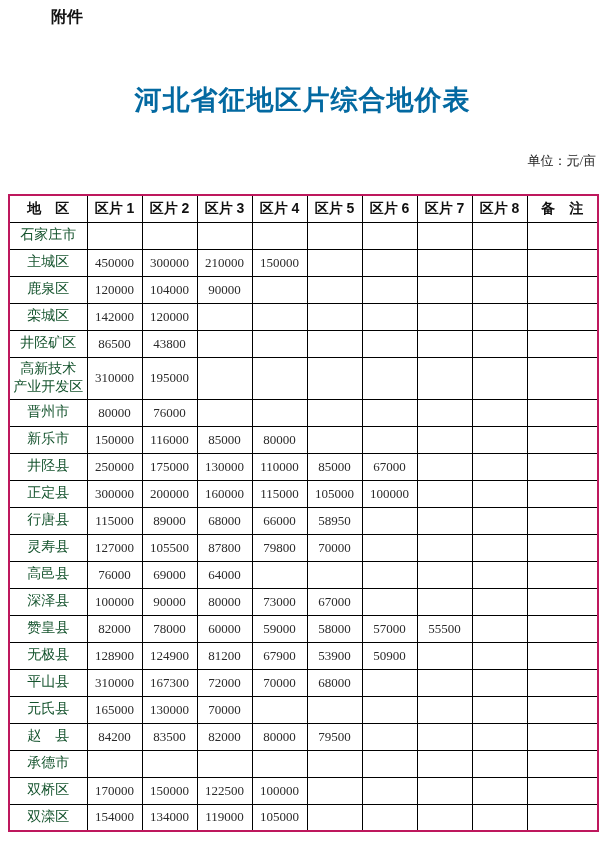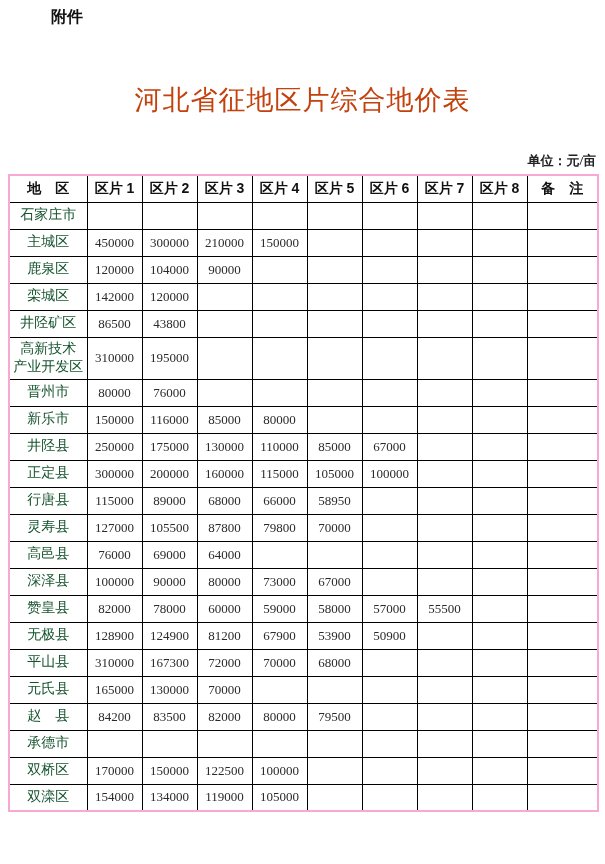--- a/index.html
+++ b/index.html
@@ -13,32 +13,32 @@
   }
   .attachment {
     position:absolute; left:10px; top:7px;
     font-family:"Liberation Sans", sans-serif;
     font-weight:bold; font-size:16px; color:#111;margin-left:41px;
   }
   .title {
     position:absolute; top:82px; left:0; width:100%;
     text-align:center;
     font-family:"DejaVu Serif", serif;
-    font-weight:normal; font-size:27px; letter-spacing:1px;
-    color:#c2410c;
+    font-weight:bold; font-size:27px; letter-spacing:1px;
+    color:#0369a1;
   }
   .unit {
     position:absolute; top:152px; right:9px;
-    font-size:13px; color:#222;font-weight:bold;
+    font-size:13px; color:#222;
   }
   table.price-table {
-    position:absolute; left:8px; top:174px;
+    position:absolute; left:8px; top:194px;
     width:589px;
     border-collapse:collapse; table-layout:fixed;
-    border:2px solid #f9a8d4;
+    border:2px solid #be185d;
   }
   .price-table th, .price-table td {
     border:1px solid #000;
     text-align:center; vertical-align:middle;
     padding:0; overflow:hidden;
   }
   .price-table th {
     font-family:"Liberation Sans", sans-serif;
     font-weight:bold; font-size:14px;
     height:27px; color:#111;

